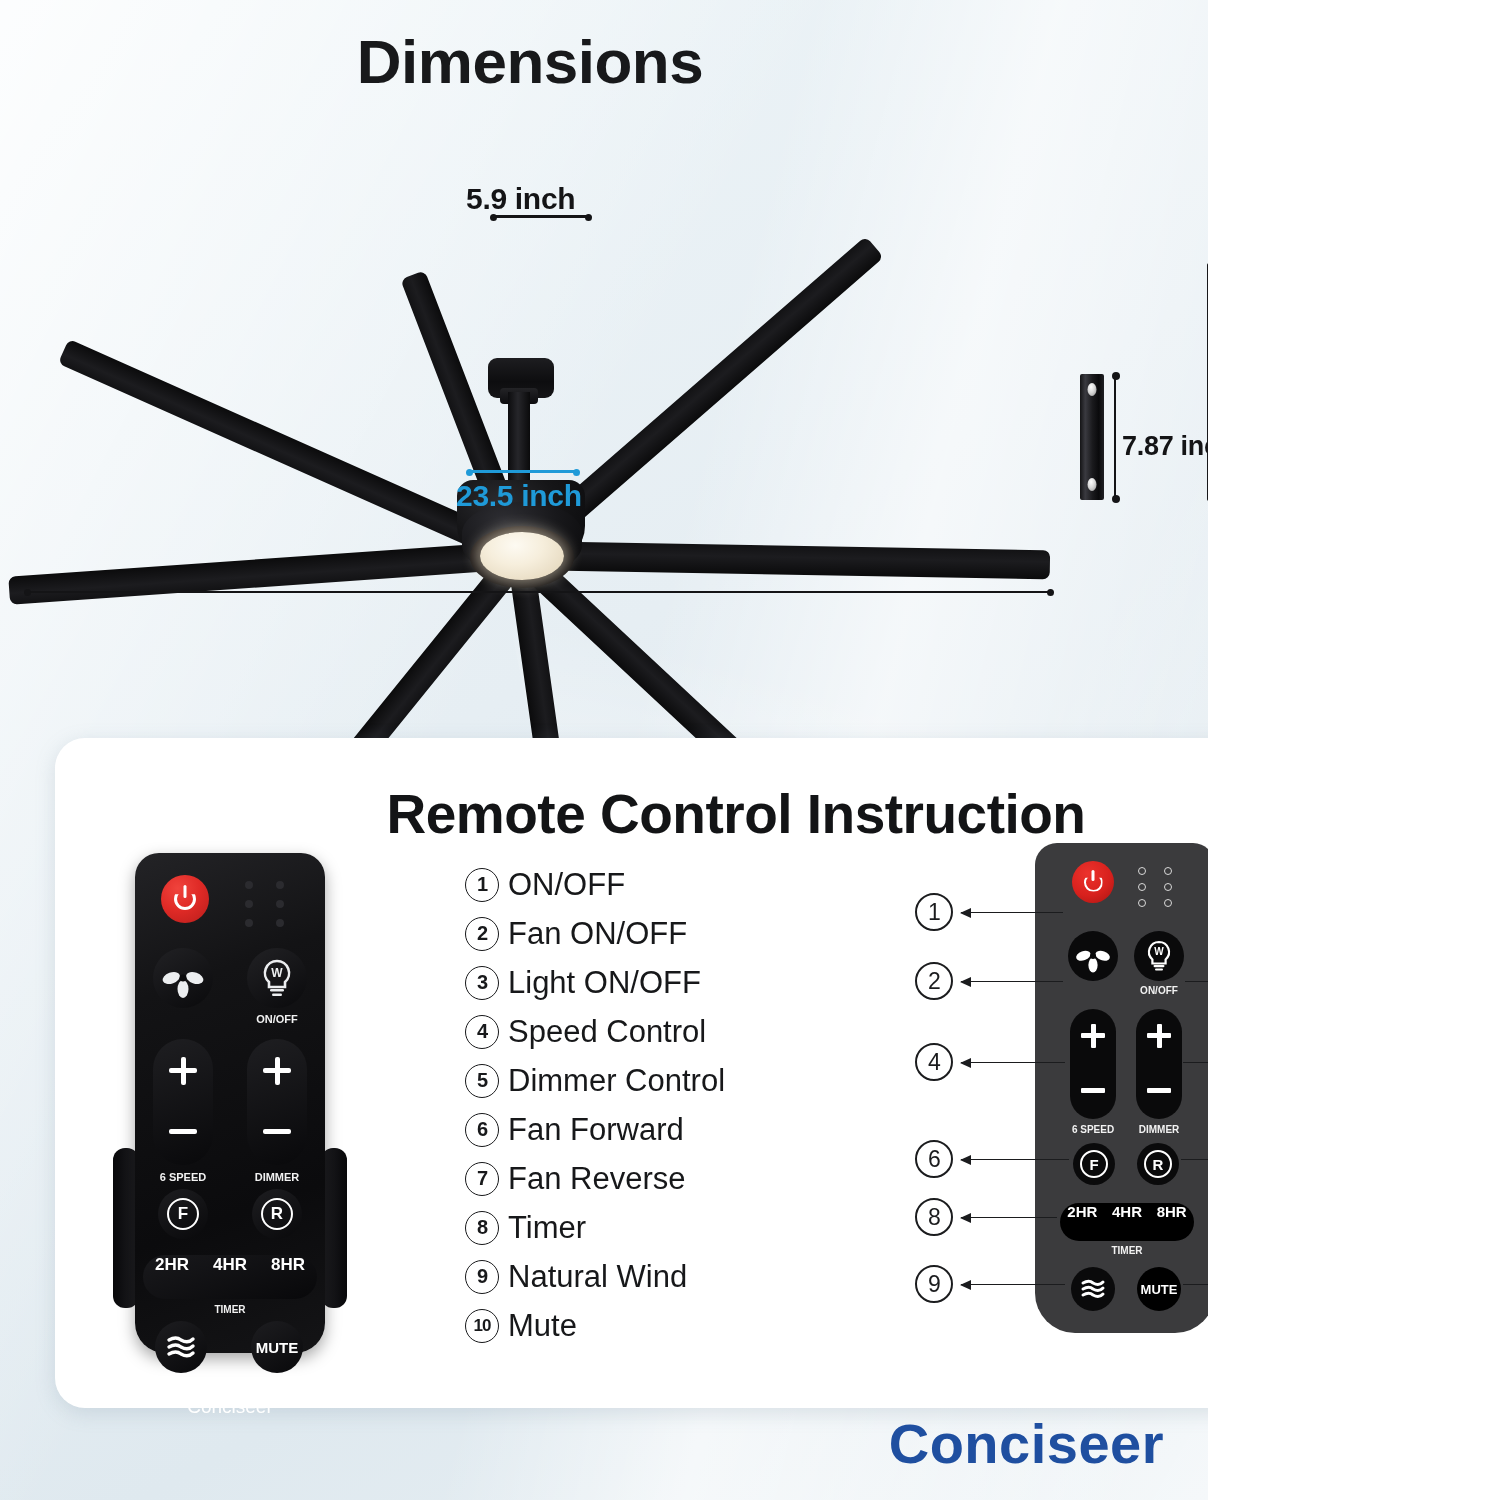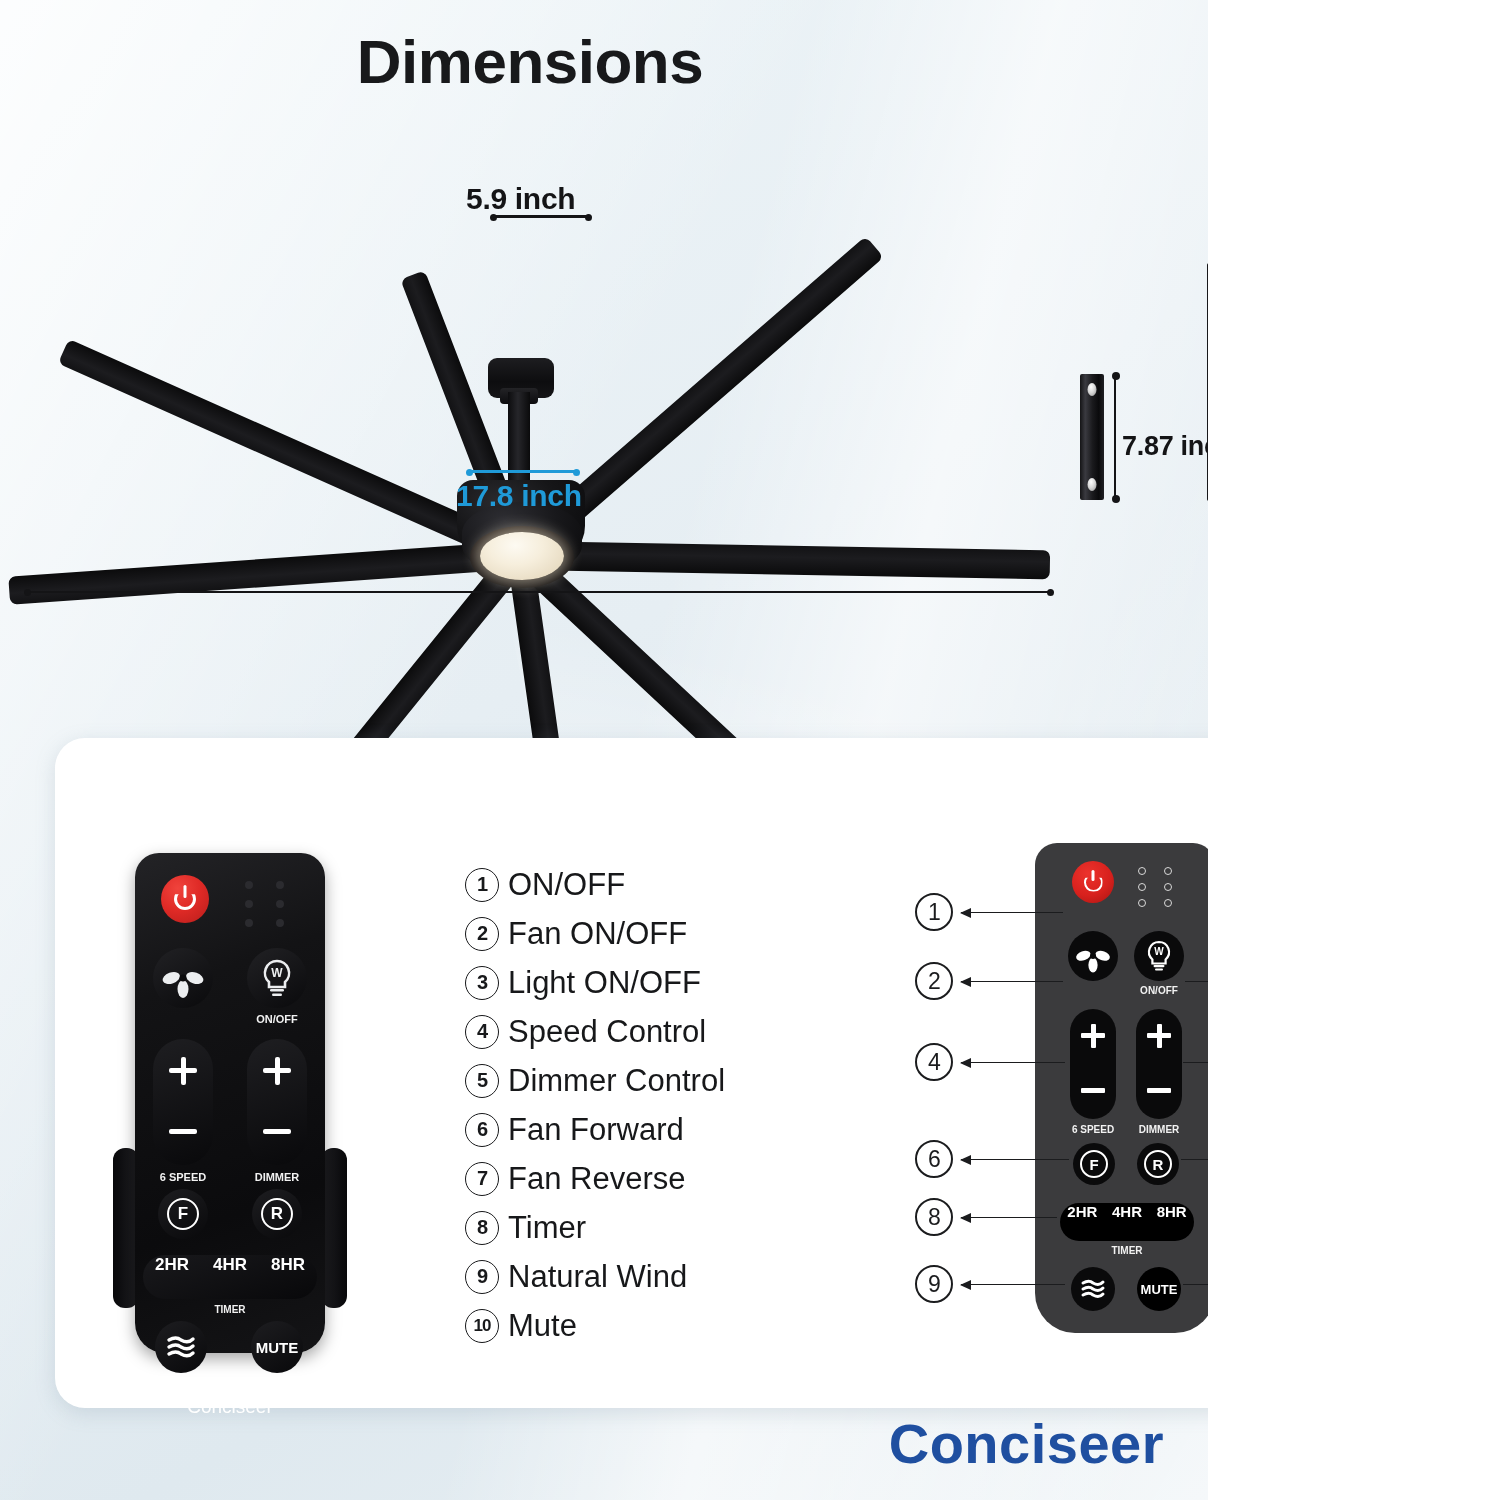--- a/index.html
+++ b/index.html
@@ -239,21 +239,21 @@
     <div class="hub-motor"></div>
     <div class="hub-body"></div>
     <div class="hub-lightring"></div>
     <div class="hub-light"></div>
   </div>
 
   <div class="dimlabel big" style="left:466px; top:170px;">5.9 inch</div>
   <div class="dimline-h" style="left:492px; top:215px; width:98px;"></div>
 
   <div class="dimline-h blue" style="left:468px; top:470px; width:110px;"></div>
-  <div class="dimlabel blue" style="left:456px; top:479px;">17.8 inch</div>
+  <div class="dimlabel blue" style="left:456px; top:479px;">23.5 inch</div>
 
   <div class="dimline-h" style="left:26px; top:591px; width:1026px; border-top-width:2.5px;"></div>
 
   <div class="rod" style="left:1080px; top:374px; width:24px; height:126px;">
     <span class="hole top"></span>
     <span class="hole bot"></span>
   </div>
   <div class="dimline-v" style="left:1114px; top:375px; height:125px;"></div>
   <div class="dimlabel" style="left:1122px; top:431px;">7.87 inch</div>
 
@@ -266,20 +266,21 @@
 
   <div class="rod" style="left:1348px; top:166px; width:27px; height:336px;">
     <span class="hole top"></span>
     <span class="hole bot"></span>
   </div>
   <div class="dimline-v" style="left:1387px; top:168px; height:335px;"></div>
   <div class="dimlabel" style="left:1395px; top:431px;">23.62 inch</div>
 
   <div class="card">
 
+    <div class="title-remote">Remote Control Instruction</div>
 
     <div class="func-list">
       <div class="func-row">
         <span class="func-num">1</span>
         <span class="func-label">ON/OFF</span>
       </div>
       <div class="func-row">
         <span class="func-num">2</span>
         <span class="func-label">Fan  ON/OFF</span>
       </div>

